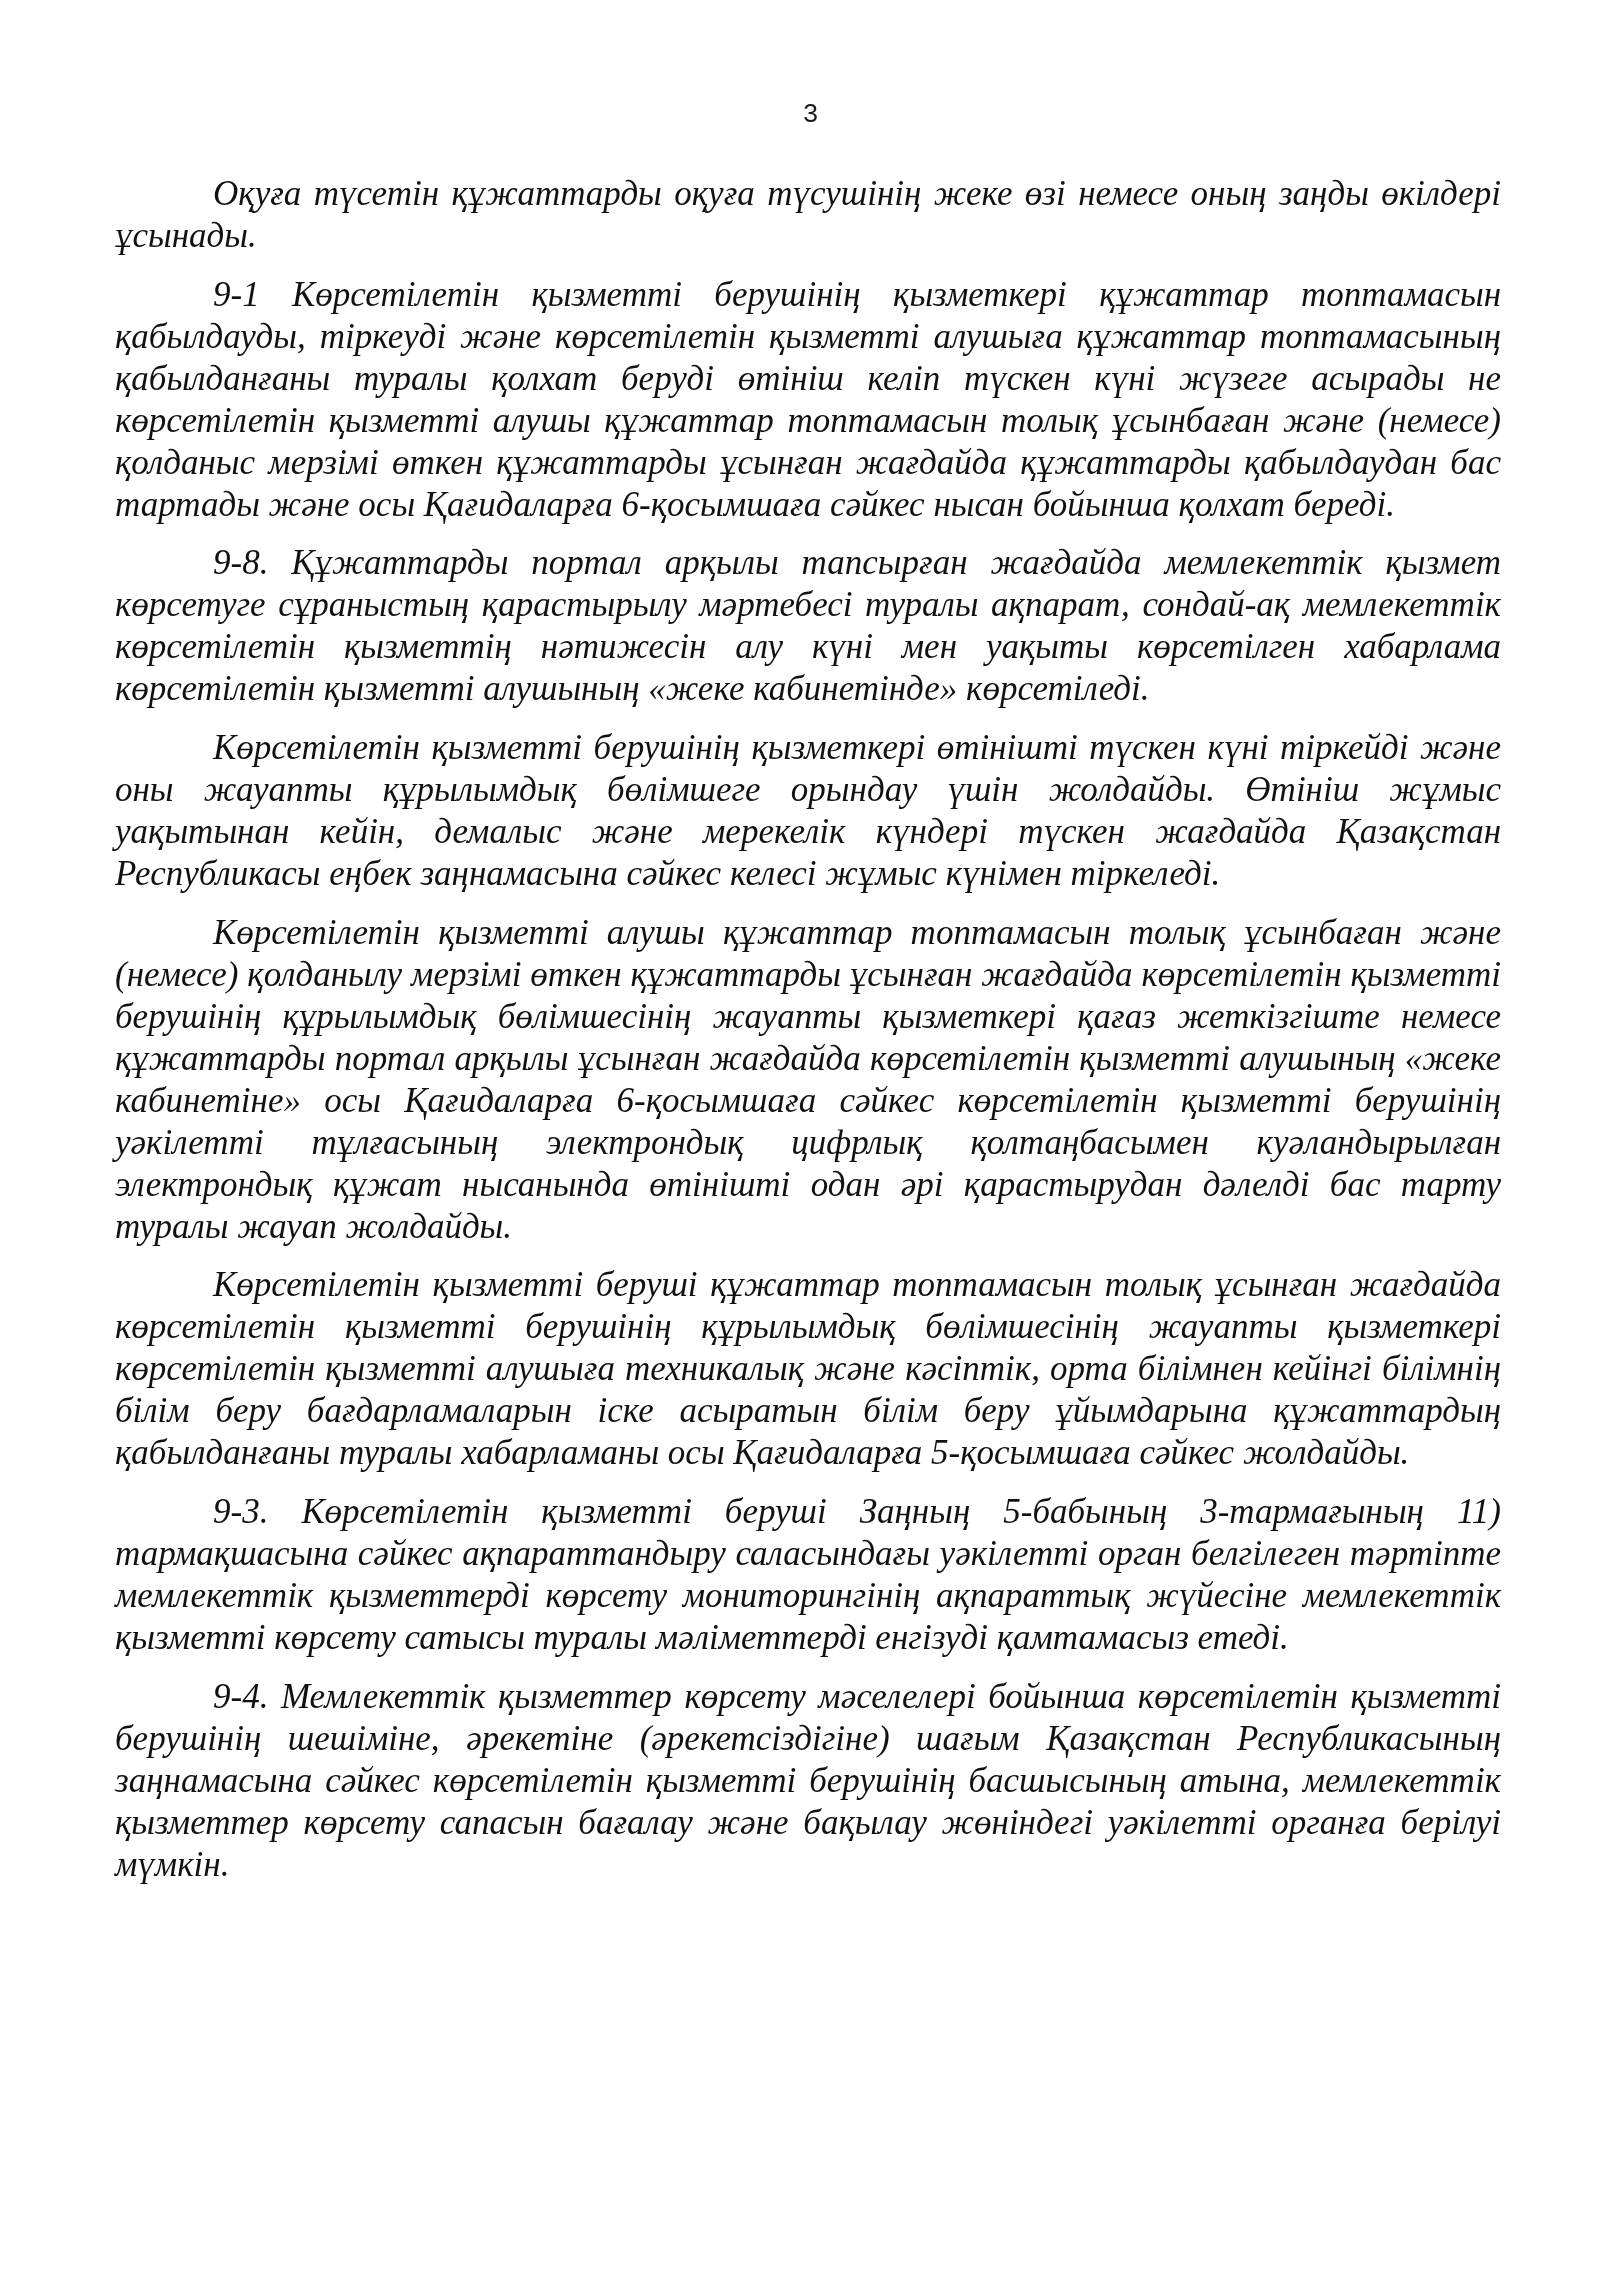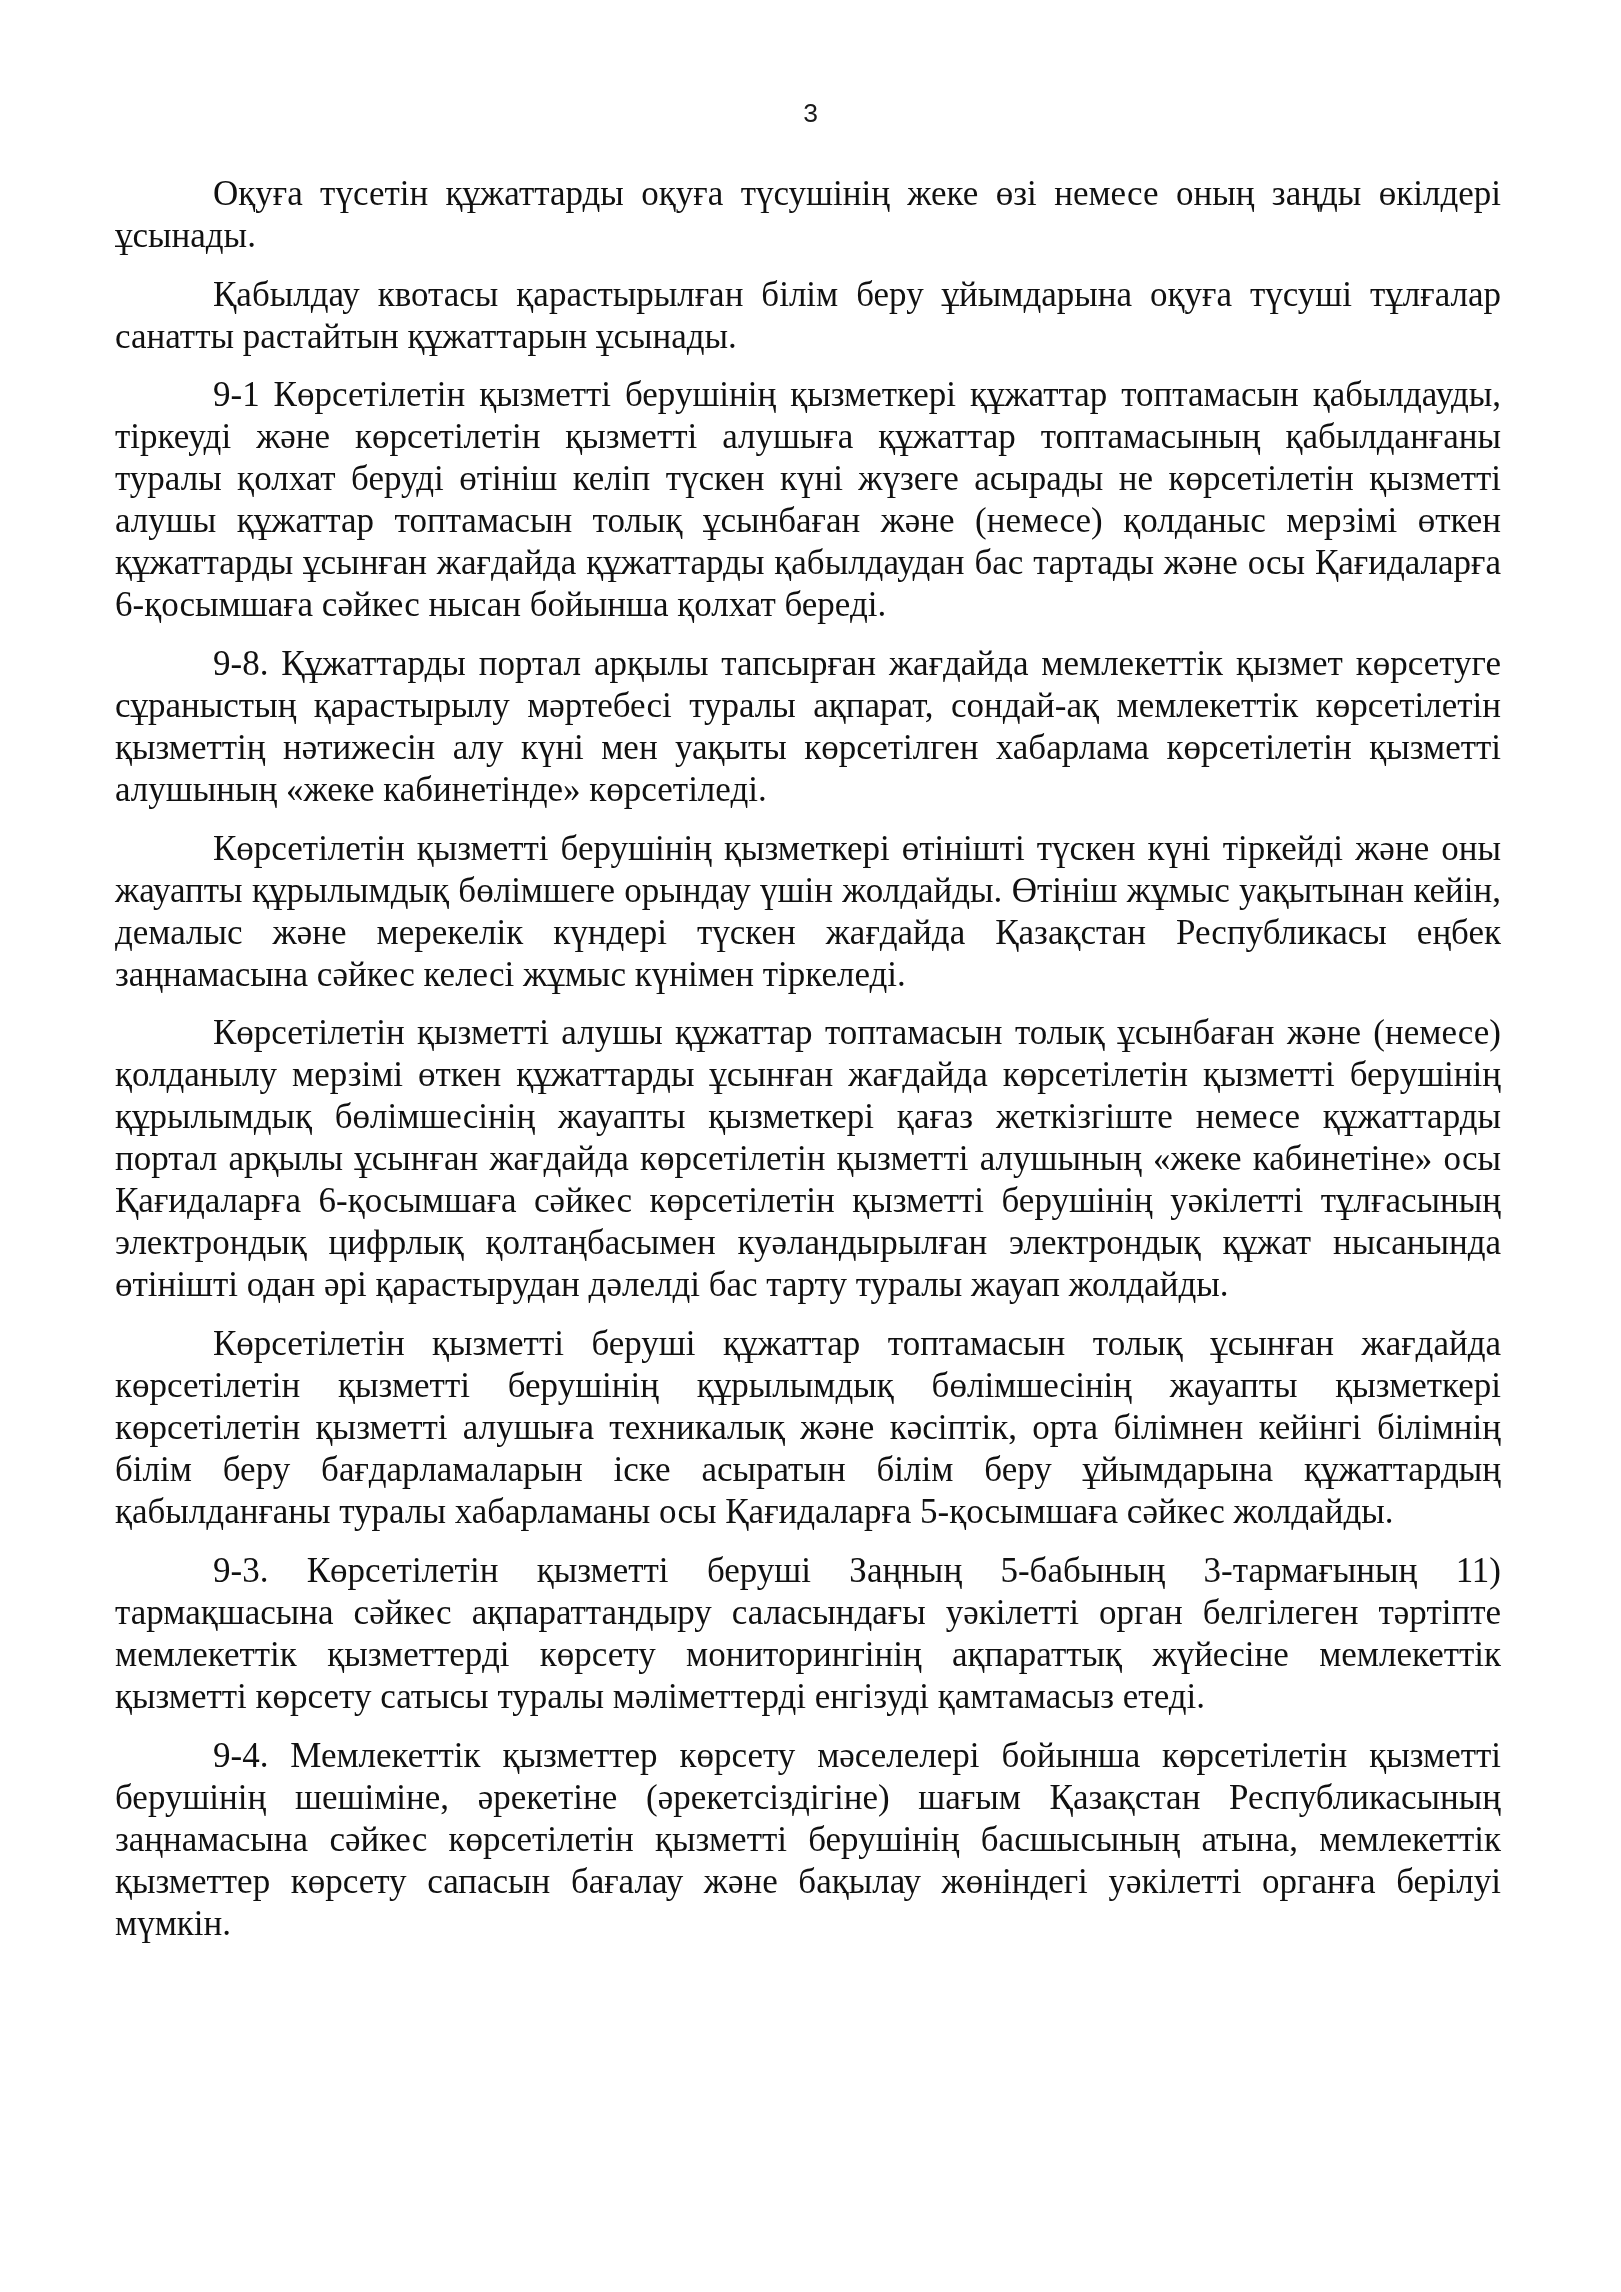--- a/index.html
+++ b/index.html
@@ -34,30 +34,30 @@
     font-size: 35px;
     line-height: 42px;
     color: #111111;
   }
   .para {
     margin: 0 0 16.7px 0;
     text-indent: 98px;
     text-align: justify;
     text-align-last: left;
     hyphens: none;
+    font-style: italic;
   }
 </style>
 </head>
 <body>
 
 <div class="page-number">3</div>
 
 <div class="body-text">
   <p class="para">Оқуға түсетін құжаттарды оқуға түсушінің жеке өзі немесе оның заңды өкілдері ұсынады.</p>
-  <p class="para">Қабылдау квотасы қарастырылған білім беру ұйымдарына оқуға түсуші тұлғалар санатты растайтын құжаттарын ұсынады.</p>
   <p class="para">9-1 Көрсетілетін қызметті берушінің қызметкері құжаттар топтамасын қабылдауды, тіркеуді және көрсетілетін қызметті алушыға құжаттар топтамасының қабылданғаны туралы қолхат беруді өтініш келіп түскен күні жүзеге асырады не көрсетілетін қызметті алушы құжаттар топтамасын толық ұсынбаған және (немесе) қолданыс мерзімі өткен құжаттарды ұсынған жағдайда құжаттарды қабылдаудан бас тартады және осы Қағидаларға 6-қосымшаға сәйкес нысан бойынша қолхат береді.</p>
   <p class="para">9-8. Құжаттарды портал арқылы тапсырған жағдайда мемлекеттік қызмет көрсетуге сұраныстың қарастырылу мәртебесі туралы ақпарат, сондай-ақ мемлекеттік көрсетілетін қызметтің нәтижесін алу күні мен уақыты көрсетілген хабарлама көрсетілетін қызметті алушының «жеке кабинетінде» көрсетіледі.</p>
   <p class="para">Көрсетілетін қызметті берушінің қызметкері өтінішті түскен күні тіркейді және оны жауапты құрылымдық бөлімшеге орындау үшін жолдайды. Өтініш жұмыс уақытынан кейін, демалыс және мерекелік күндері түскен жағдайда Қазақстан Республикасы еңбек заңнамасына сәйкес келесі жұмыс күнімен тіркеледі.</p>
   <p class="para">Көрсетілетін қызметті алушы құжаттар топтамасын толық ұсынбаған және (немесе) қолданылу мерзімі өткен құжаттарды ұсынған жағдайда көрсетілетін қызметті берушінің құрылымдық бөлімшесінің жауапты қызметкері қағаз жеткізгіште немесе құжаттарды портал арқылы ұсынған жағдайда көрсетілетін қызметті алушының «жеке кабинетіне» осы Қағидаларға 6-қосымшаға сәйкес көрсетілетін қызметті берушінің уәкілетті тұлғасының электрондық цифрлық қолтаңбасымен куәландырылған электрондық құжат нысанында өтінішті одан әрі қарастырудан дәлелді бас тарту туралы жауап жолдайды.</p>
   <p class="para">Көрсетілетін қызметті беруші құжаттар топтамасын толық ұсынған жағдайда көрсетілетін қызметті берушінің құрылымдық бөлімшесінің жауапты қызметкері көрсетілетін қызметті алушыға техникалық және кәсіптік, орта білімнен кейінгі білімнің білім беру бағдарламаларын іске асыратын білім беру ұйымдарына құжаттардың қабылданғаны туралы хабарламаны осы Қағидаларға 5-қосымшаға сәйкес жолдайды.</p>
   <p class="para">9-3. Көрсетілетін қызметті беруші Заңның 5-бабының 3-тармағының 11) тармақшасына сәйкес ақпараттандыру саласындағы уәкілетті орган белгілеген тәртіпте мемлекеттік қызметтерді көрсету мониторингінің ақпараттық жүйесіне мемлекеттік қызметті көрсету сатысы туралы мәліметтерді енгізуді қамтамасыз етеді.</p>
   <p class="para">9-4. Мемлекеттік қызметтер көрсету мәселелері бойынша көрсетілетін қызметті берушінің шешіміне, әрекетіне (әрекетсіздігіне) шағым Қазақстан Республикасының заңнамасына сәйкес көрсетілетін қызметті берушінің басшысының атына, мемлекеттік қызметтер көрсету сапасын бағалау және бақылау жөніндегі уәкілетті органға берілуі мүмкін.</p>
 </div>
 
 

